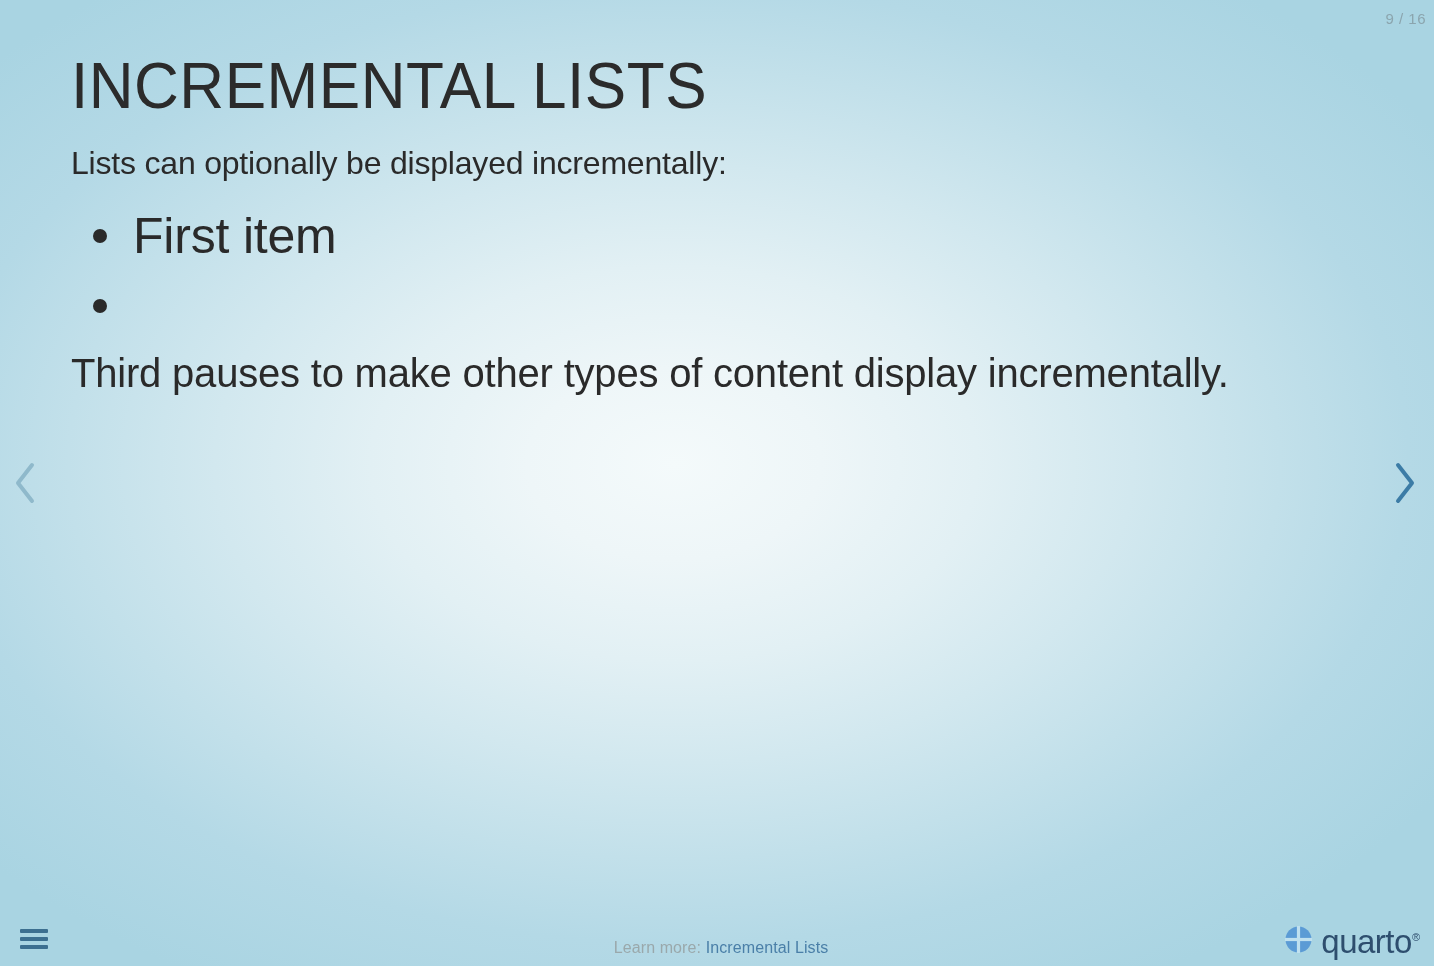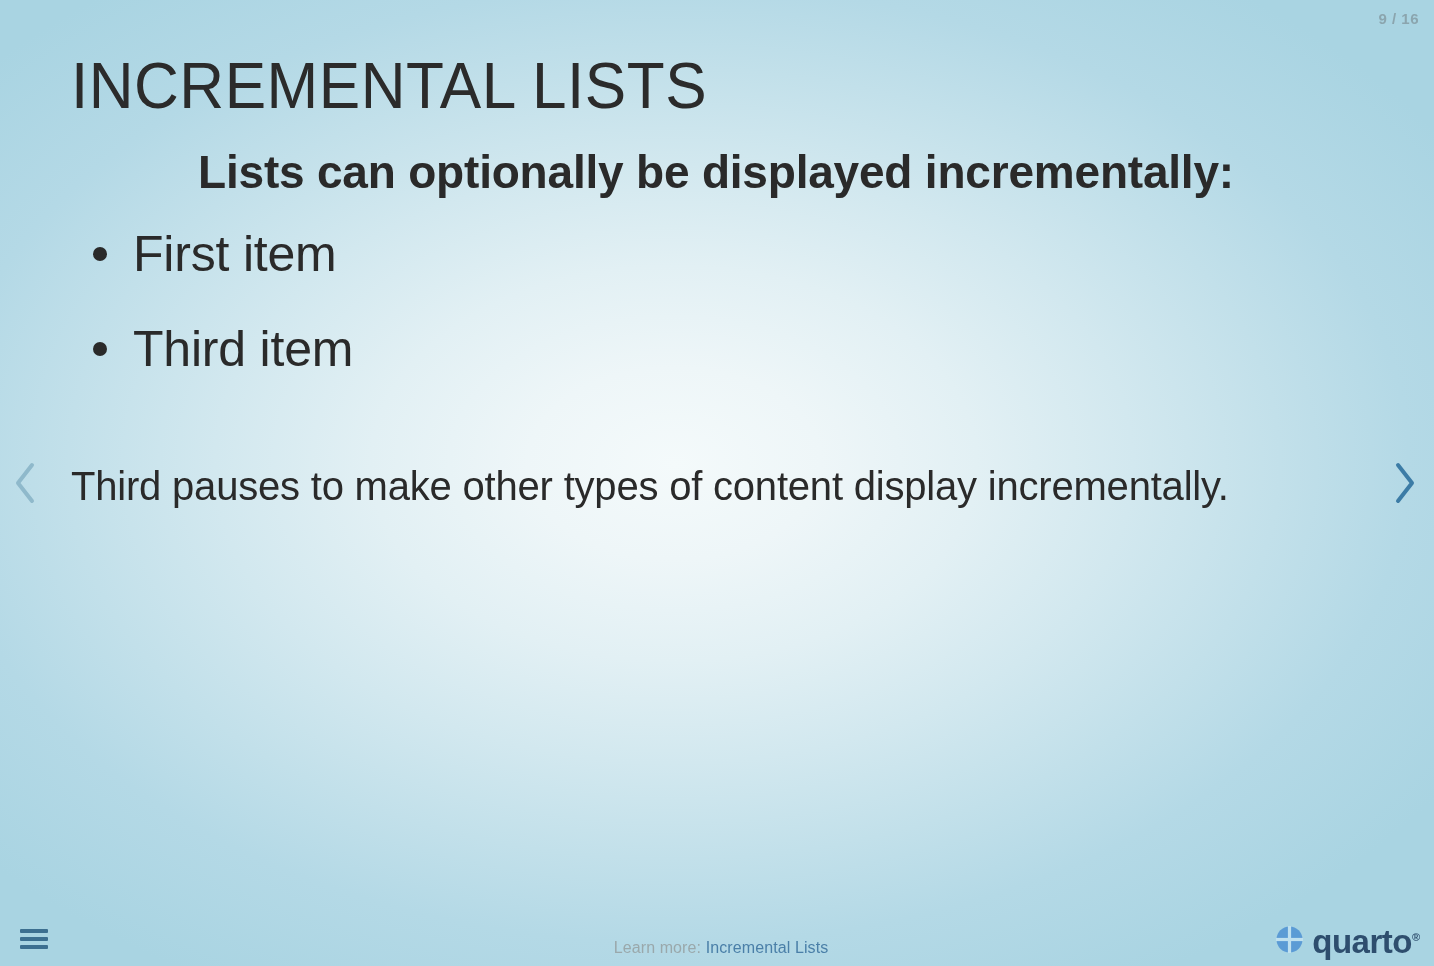--- a/index.html
+++ b/index.html
@@ -29,27 +29,26 @@
         #d2e8ef 50%,
         #c2e0ea 66%,
         #b4d9e6 80%,
         #a9d4e2 100%);
   }
 
   
   #slide-counter {
     position: absolute;
     top: 10px;
-    right: 15px;
+    right: 8px;
     font-size: 15px;
     letter-spacing: 0.5px;
     color: #8ba5ae;
     font-family: "Liberation Sans", sans-serif;
     user-select: none;
-    font-weight: bold;
   }
 
   
   #slide-content {
     position: absolute;
     left: 71px;
     top: 52px;
     width: 1290px;
   }
 
@@ -61,27 +60,26 @@
     letter-spacing: 0.5px;
     color: #2b2b2b;
     text-transform: uppercase;
     transform: scaleX(0.97);
     transform-origin: left center;
     margin-bottom: 22px;
     white-space: nowrap;
   }
 
   #slide-lead {
-    font-size: 46px;
-    font-weight: 700;
+    font-size: 32px;
+    font-weight: 400;
     line-height: 1.3;
     color: #2a2a2a;
     letter-spacing: -0.2px;
     margin-bottom: 26px;
-    text-align: center;
   }
 
   
   #incremental-list {
     list-style: none;
     margin: 0 0 0 14px;
     padding: 0;
   }
 
   #incremental-list li {
@@ -189,21 +187,21 @@
     position: absolute;
     right: 14px;
     bottom: 8px;
     display: flex;
     align-items: center;
     gap: 9px;
     cursor: pointer;
   }
   #quarto-logo .logo-wordmark {
     font-family: "Liberation Sans", sans-serif;
-    font-weight: 700;
+    font-weight: 400;
     font-size: 33px;
     letter-spacing: -0.5px;
     color: #2e4e6e;
     line-height: 1;
     position: relative;
   }
   #quarto-logo .logo-wordmark .reg-mark {
     font-size: 11px;
     vertical-align: super;
     letter-spacing: 0;
@@ -222,21 +220,20 @@
 
     <p id="slide-lead">Lists can optionally be displayed incrementally:</p>
 
     <ul id="incremental-list">
       <li>
         <span class="bullet-dot"></span>
         <span>First item</span>
       </li>
       <li>
         <span class="bullet-dot"></span>
-        <span>Third item</span>
       </li>
     </ul>
 
     <p id="slide-paragraph">Third pauses to make other types of content display incrementally.</p>
 
   </div>
 
   <button id="nav-prev" class="nav-arrow" aria-label="Previous slide">
     <span>
       <svg width="26" height="44" viewBox="0 0 26 44" fill="none" stroke-width="4" stroke-linecap="round" stroke-linejoin="round">

